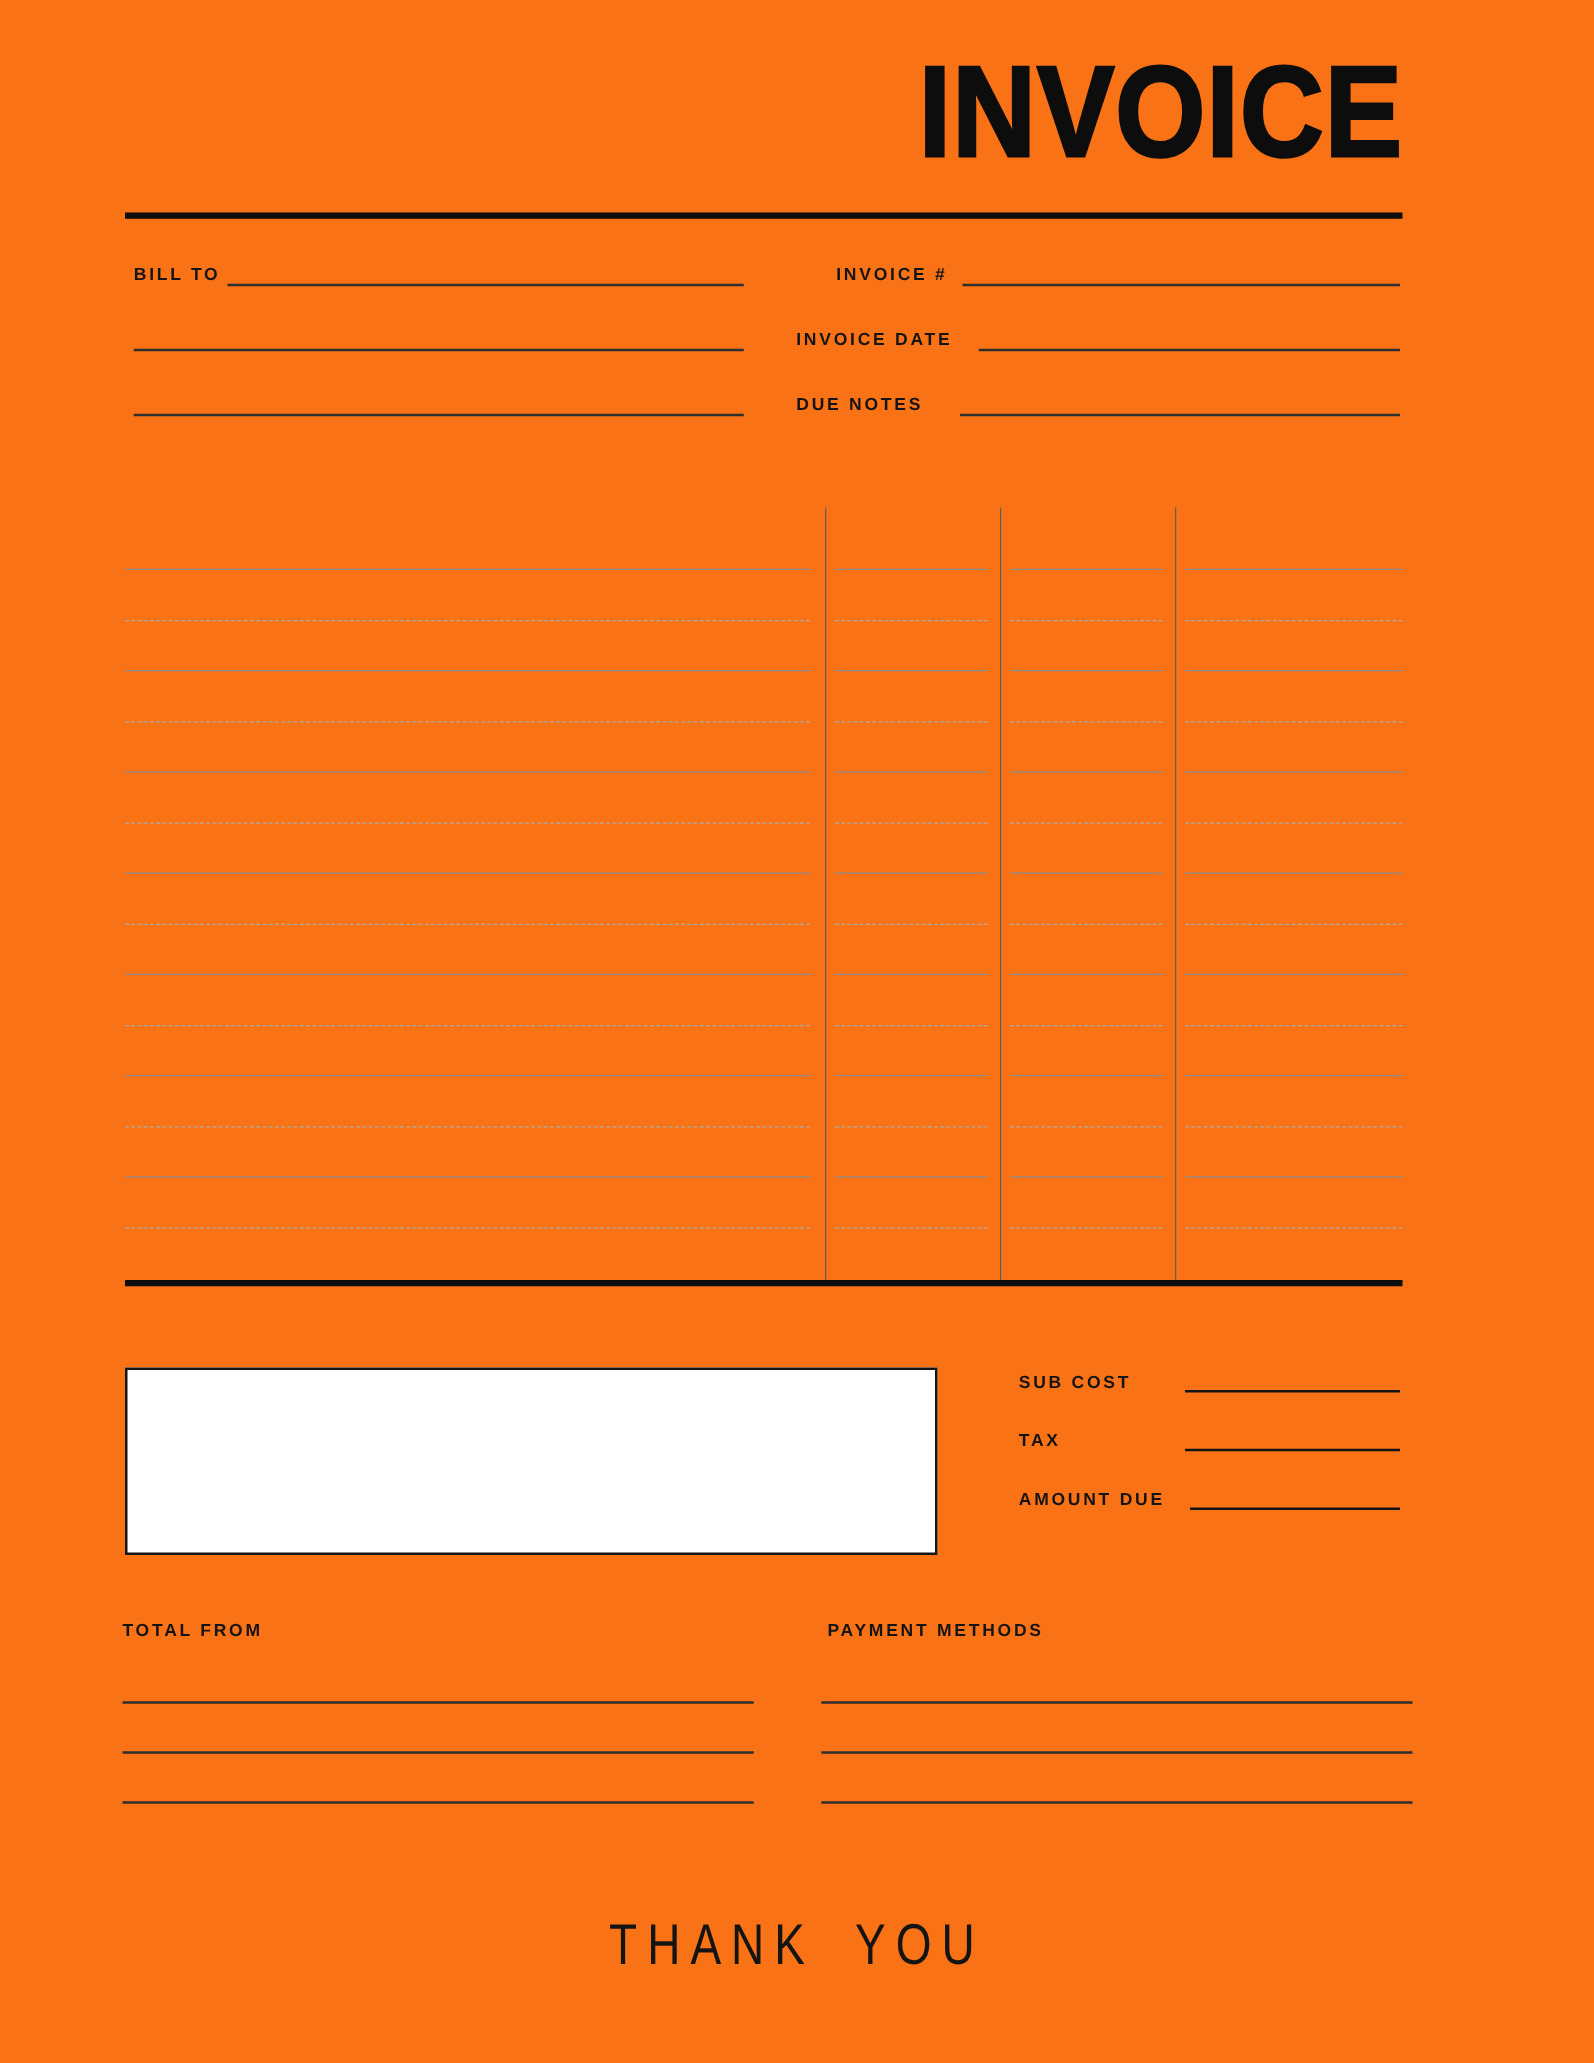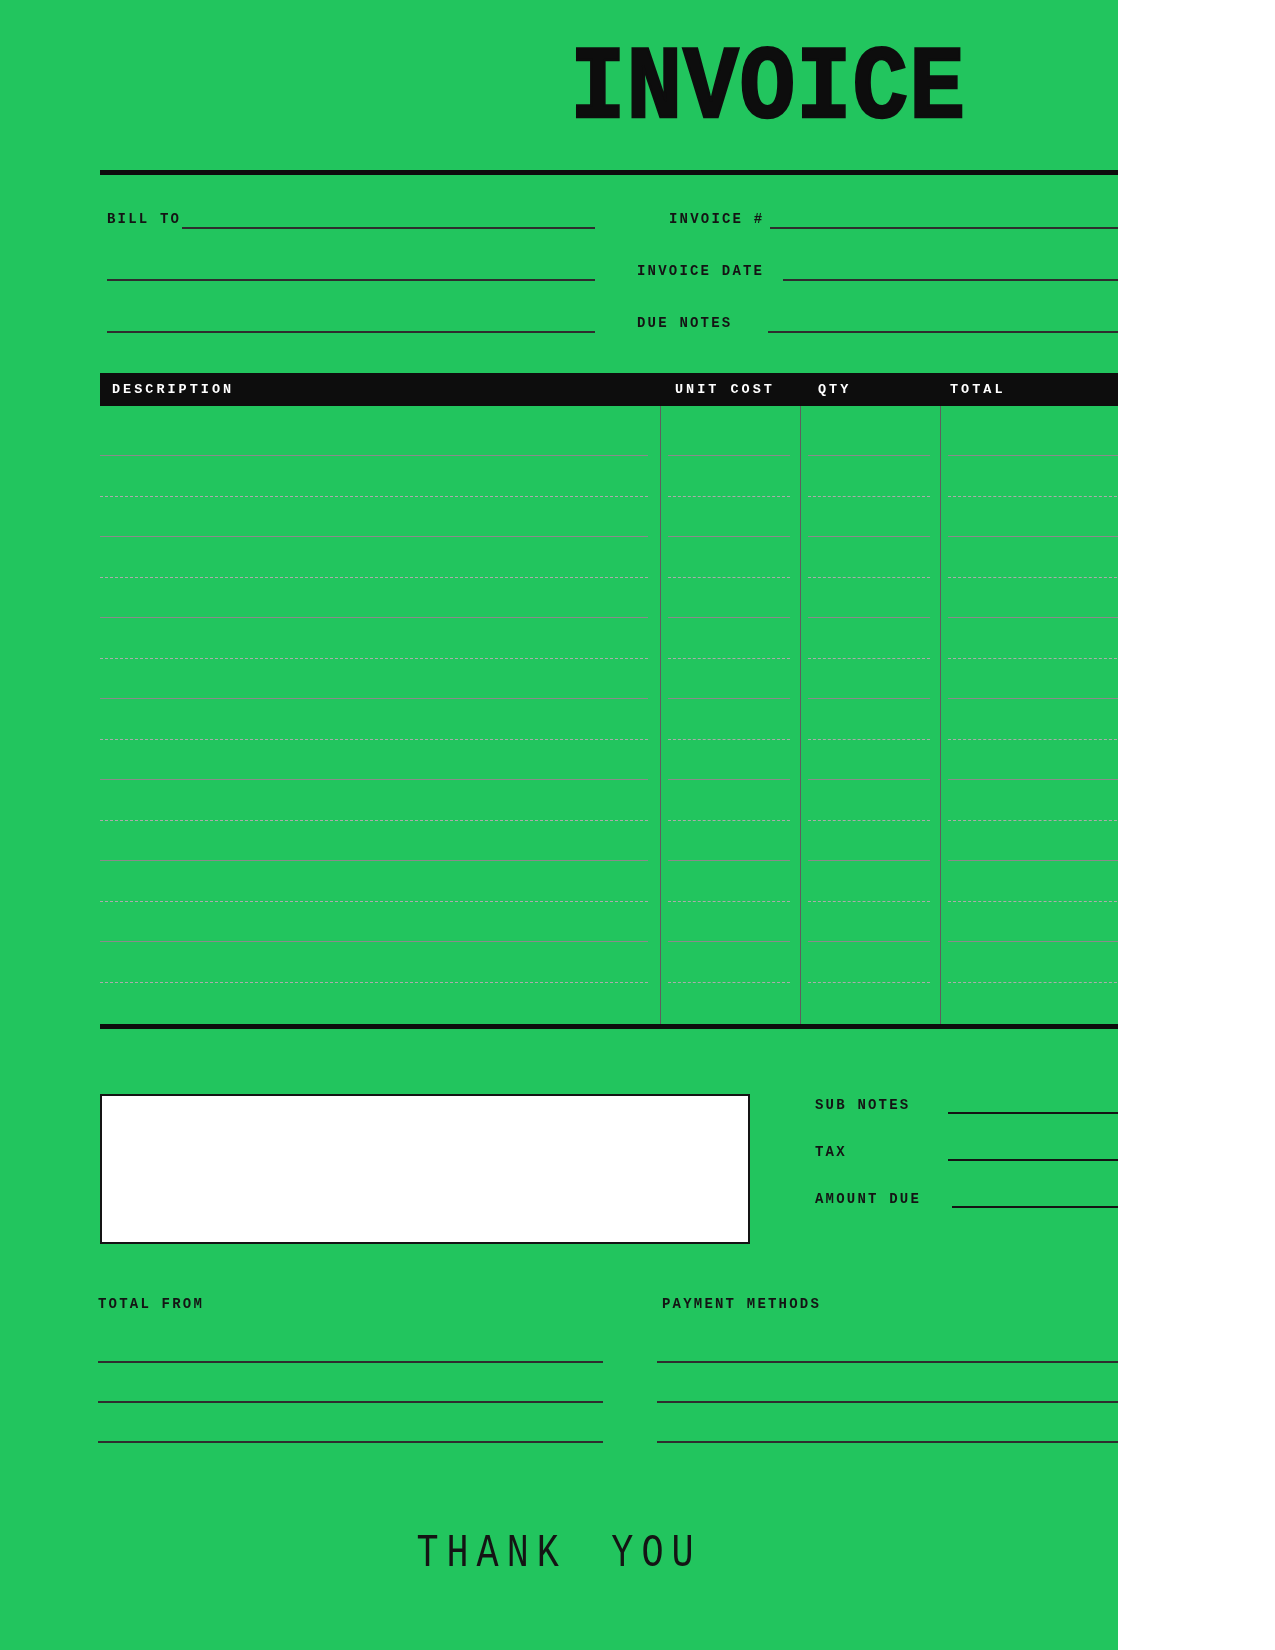--- a/index.html
+++ b/index.html
@@ -1,22 +1,22 @@
 <!DOCTYPE html>
 <html><head>
 <meta charset="utf-8">
 <style>
   * { margin: 0; padding: 0; box-sizing: border-box; }
   html, body { background: #ffffff; }
   .page {
     position: relative;
-    width: 1118px;
+    width: 1275px;
     height: 1650px;
-    background: #22c55e;
-    font-family: Liberation Mono, monospace;
+    background: #f97316;
+    font-family: Liberation Sans, sans-serif;
     color: #0f0f0f;
     overflow: hidden;
   }
   .title {
     position: absolute;
     top: 38px;
     right: 152px;
     font-size: 103px;
     line-height: 1;
     font-weight: 800;
@@ -101,26 +101,20 @@
 
   <span class="lbl" style="left:669px; top:211px;">INVOICE #</span>
   <div class="wline" style="left:770px; top:227px; width:350px;"></div>
 
   <span class="lbl" style="left:637px; top:263px;">INVOICE DATE</span>
   <div class="wline" style="left:783px; top:279px; width:337px;"></div>
 
   <span class="lbl" style="left:637px; top:315px;">DUE NOTES</span>
   <div class="wline" style="left:768px; top:331px; width:352px;"></div>
 
-  <div class="thead">
-    <span class="th" style="left:12px;">DESCRIPTION</span>
-    <span class="th" style="left:575px;">UNIT COST</span>
-    <span class="th" style="left:718px;">QTY</span>
-    <span class="th" style="left:850px;">TOTAL</span>
-  </div>
 
   <div class="tbody">
     <div class="vsep" style="left:560px;"></div>
     <div class="vsep" style="left:700px;"></div>
     <div class="vsep" style="left:840px;"></div>
 
   <div class="rrow solid" style="top: 49px;">
         <div class="seg" style="left: 0px; width: 548px;"></div>
         <div class="seg" style="left: 568px; width: 122px;"></div>
         <div class="seg" style="left: 708px; width: 122px;"></div>
@@ -202,21 +196,21 @@
         <div class="seg" style="left: 0px; width: 548px;"></div>
         <div class="seg" style="left: 568px; width: 122px;"></div>
         <div class="seg" style="left: 708px; width: 122px;"></div>
         <div class="seg" style="left: 848px; width: 174px;"></div>
       </div>
     </div>
   <div class="rule-bottom"></div>
 
   <div class="notes-box"></div>
 
-  <span class="lbl" style="left:815px; top:1097px;">SUB NOTES</span>
+  <span class="lbl" style="left:815px; top:1097px;">SUB COST</span>
   <div class="bline" style="left:948px; top:1112px; width:172px;"></div>
 
   <span class="lbl" style="left:815px; top:1144px;">TAX</span>
   <div class="bline" style="left:948px; top:1159px; width:172px;"></div>
 
   <span class="lbl" style="left:815px; top:1191px;">AMOUNT DUE</span>
   <div class="bline" style="left:952px; top:1206px; width:168px;"></div>
 
   <span class="lbl" style="left:98px; top:1296px;">TOTAL FROM</span>
   <span class="lbl" style="left:662px; top:1296px;text-align:center;">PAYMENT METHODS</span>

